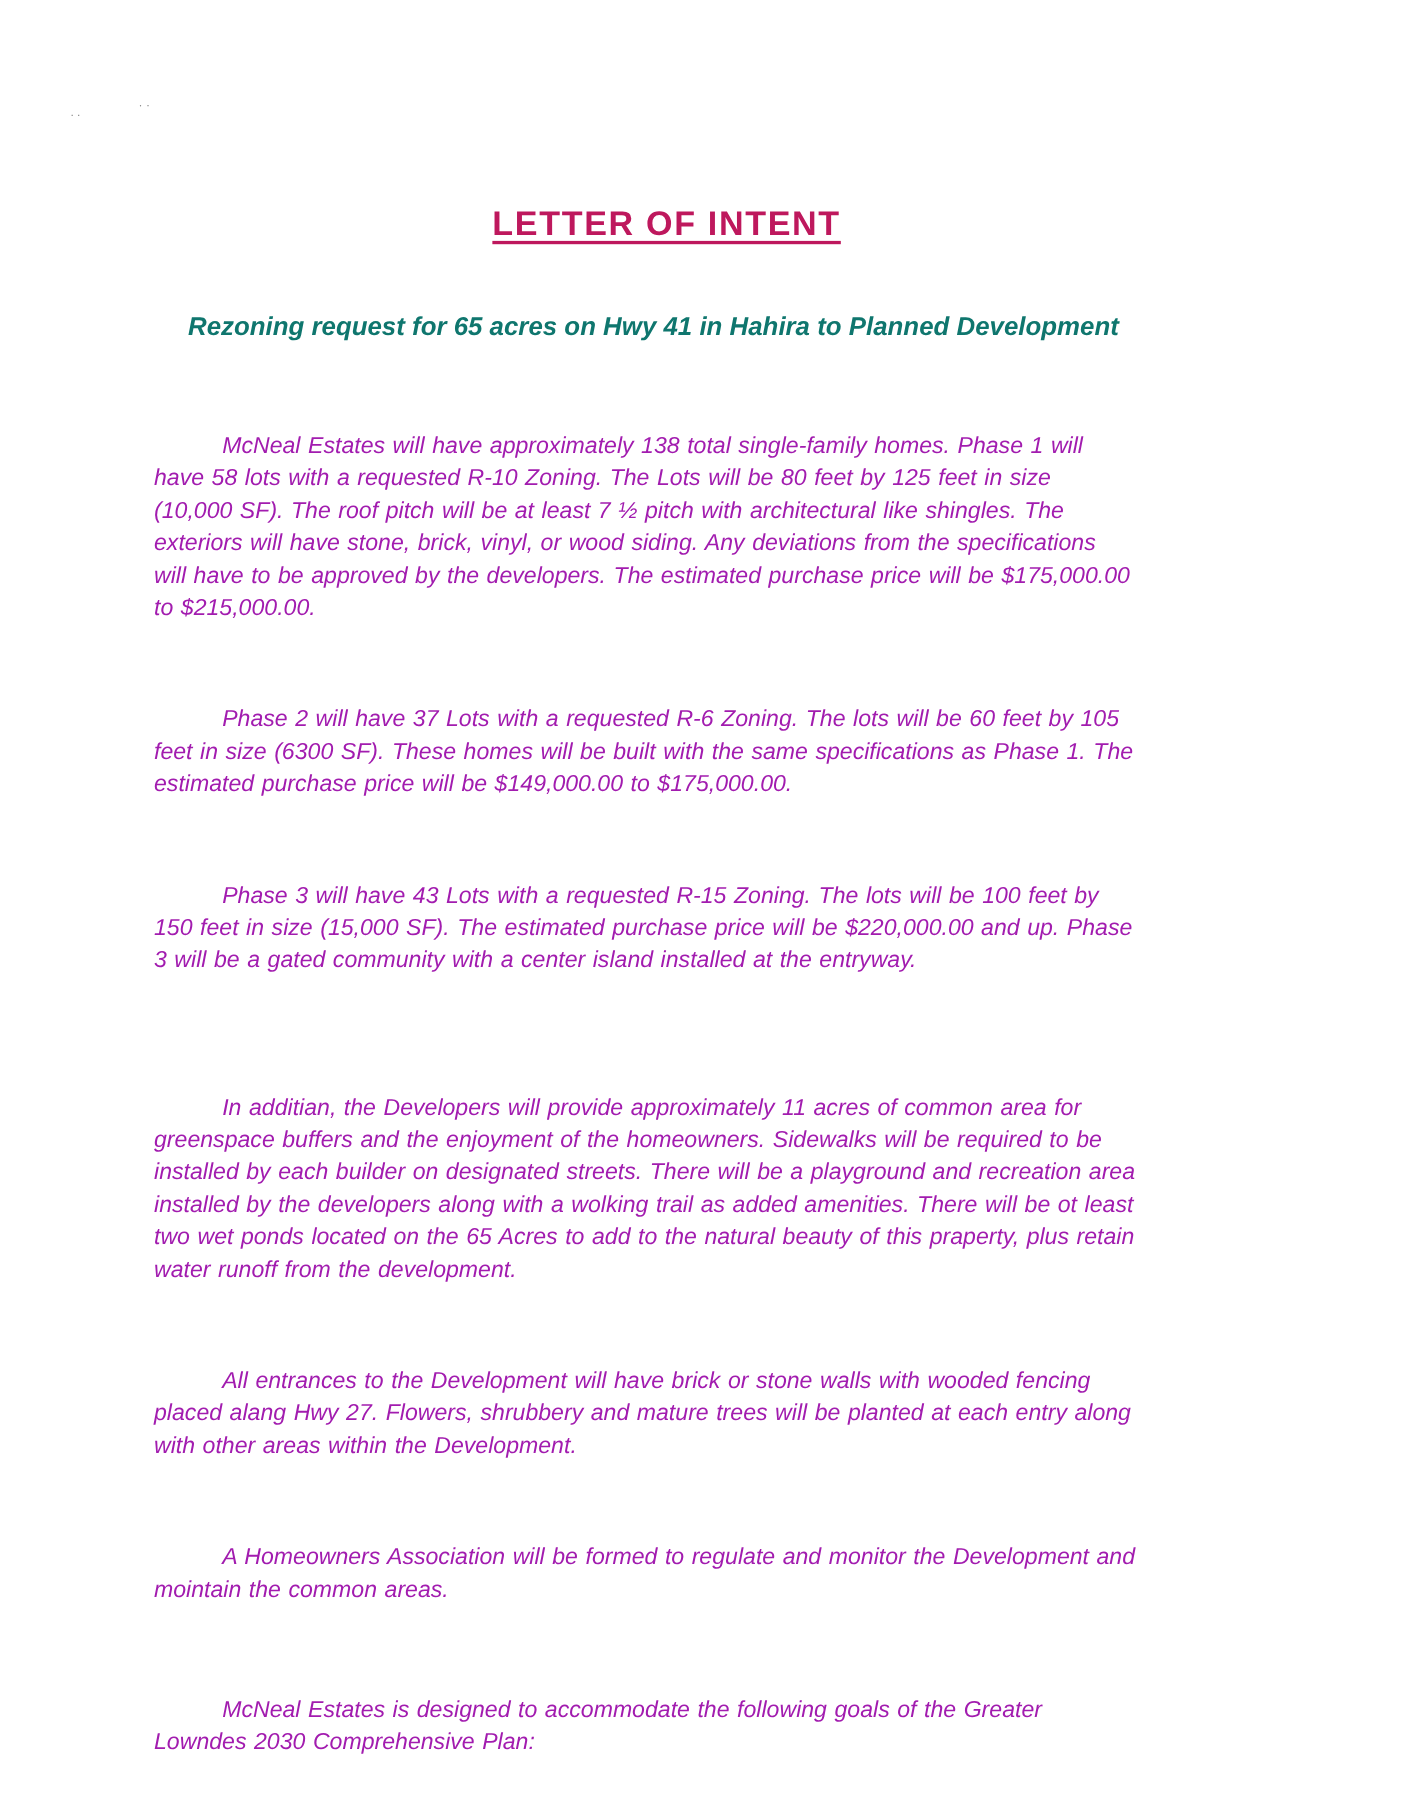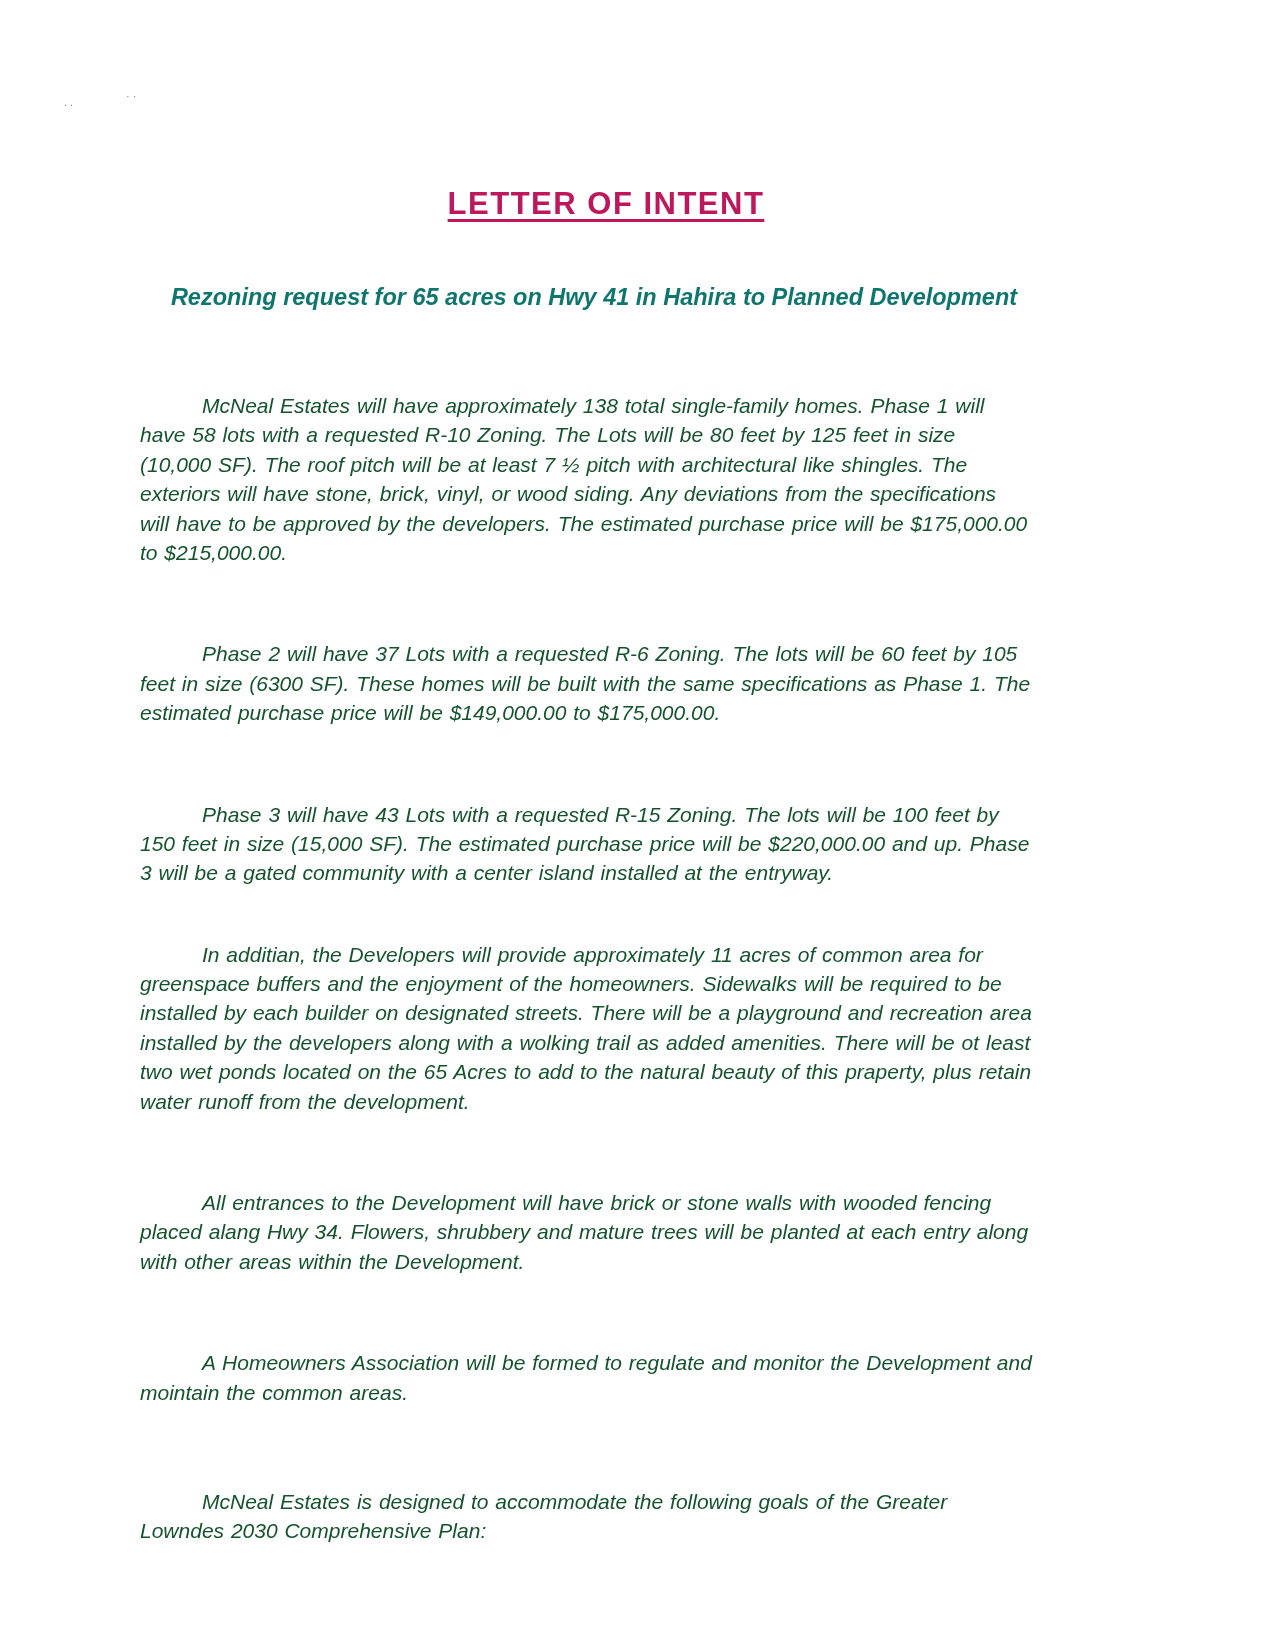--- a/index.html
+++ b/index.html
@@ -58,26 +58,26 @@
     color: #0f766e;
     margin-bottom: 80px;
     transform: translateX(8px);
   }
 
   .paragraphs p {
     font-style: italic;
     font-size: 21px;
     line-height: 1.4;
     text-indent: 62px;
-    color: #14532d;
+    color: #a21caf;
     margin-bottom: 72px;
     word-spacing: 1px;
   }
 
-  .paragraphs p:nth-child(3) { margin-bottom: 52px; }
+  .paragraphs p:nth-child(3) { margin-bottom: 105px; }
   .paragraphs p:nth-child(6) { margin-bottom: 80px; font-style: italic; }
   .paragraphs p:last-child { margin-bottom: 0; }
 </style>
 </head>
 <body>
 
 <div class="page">
 
   <span class="scan-speck speck-tl">..</span>
   <span class="scan-speck speck-tl2">··</span>
@@ -90,21 +90,21 @@
 
     <div class="paragraphs">
       <p>McNeal Estates will have approximately 138 total single-family homes.  Phase 1 will have 58 lots with a requested R-10 Zoning.  The Lots will be 80 feet by 125 feet in size (10,000 SF).  The roof pitch will be at least 7 ½ pitch with architectural like shingles.  The exteriors will have stone, brick, vinyl, or wood siding.  Any deviations from the specifications will have to be approved by the developers.  The estimated purchase price will be $175,000.00 to $215,000.00.</p>
 
       <p>Phase 2 will have 37 Lots with a requested R-6 Zoning.  The lots will be 60 feet by 105 feet in size (6300 SF).  These homes will be built with the same specifications as Phase 1.  The estimated purchase price will be $149,000.00 to $175,000.00.</p>
 
       <p>Phase 3 will have 43 Lots with a requested R-15 Zoning.  The lots will be 100 feet by 150 feet in size (15,000 SF).  The estimated purchase price will be $220,000.00 and up.  Phase 3 will be a gated community with a center island installed at the entryway.</p>
 
       <p>In additian, the Developers will provide approximately 11 acres of common area for greenspace buffers and the enjoyment of the homeowners.  Sidewalks will be required to be installed by each builder on designated streets.  There will be a playground and recreation area installed by the developers along with a wolking trail as added amenities.  There will be ot least two wet ponds located on the 65 Acres to add to the natural beauty of this praperty, plus retain water runoff from the development.</p>
 
-      <p>All entrances to the Development will have brick or stone walls with wooded fencing placed alang Hwy 34.  Flowers, shrubbery and mature trees will be planted at each entry along with other areas within the Development.</p>
+      <p>All entrances to the Development will have brick or stone walls with wooded fencing placed alang Hwy 27.  Flowers, shrubbery and mature trees will be planted at each entry along with other areas within the Development.</p>
 
       <p>A Homeowners Association will be formed to regulate and monitor the Development and mointain the common areas.</p>
 
       <p>McNeal Estates is designed to accommodate the following goals of the Greater Lowndes 2030 Comprehensive Plan:</p>
     </div>
 
   </div>
 
 </div>
 

